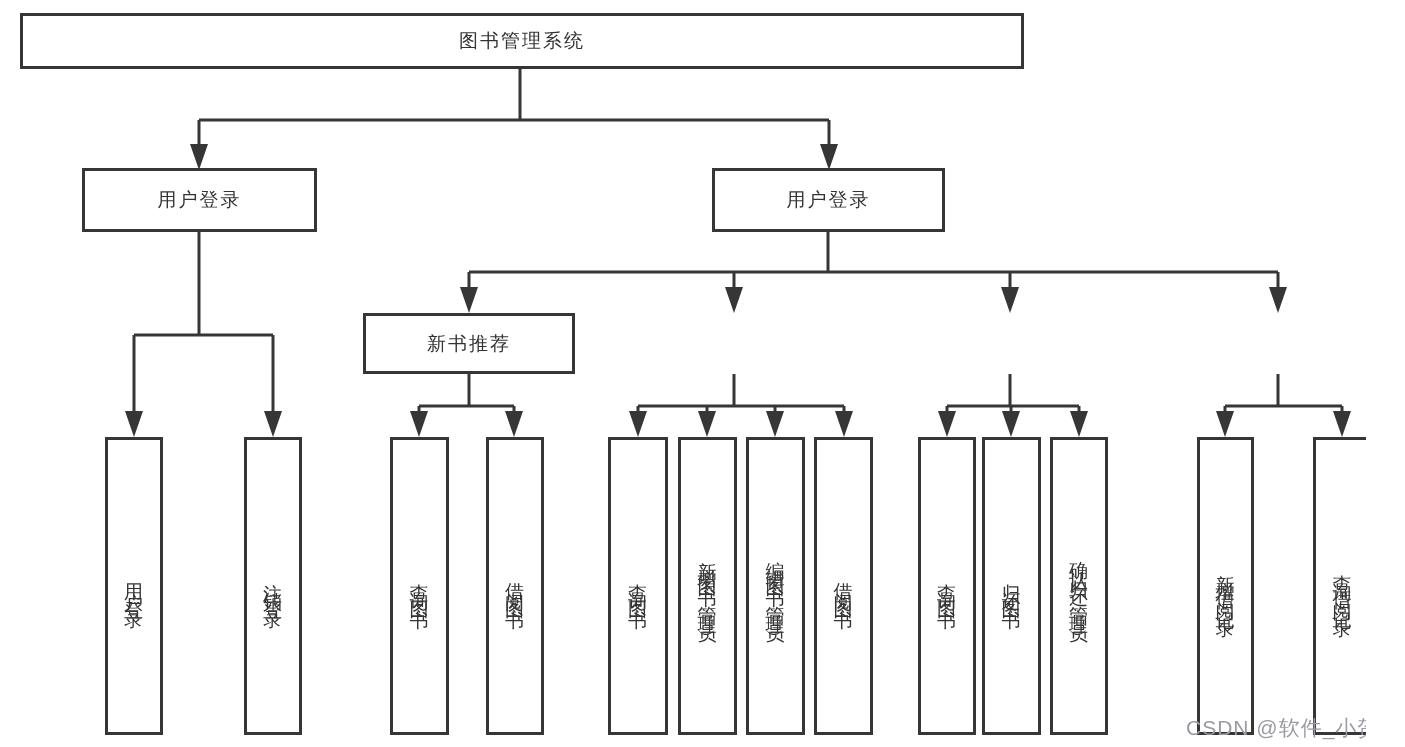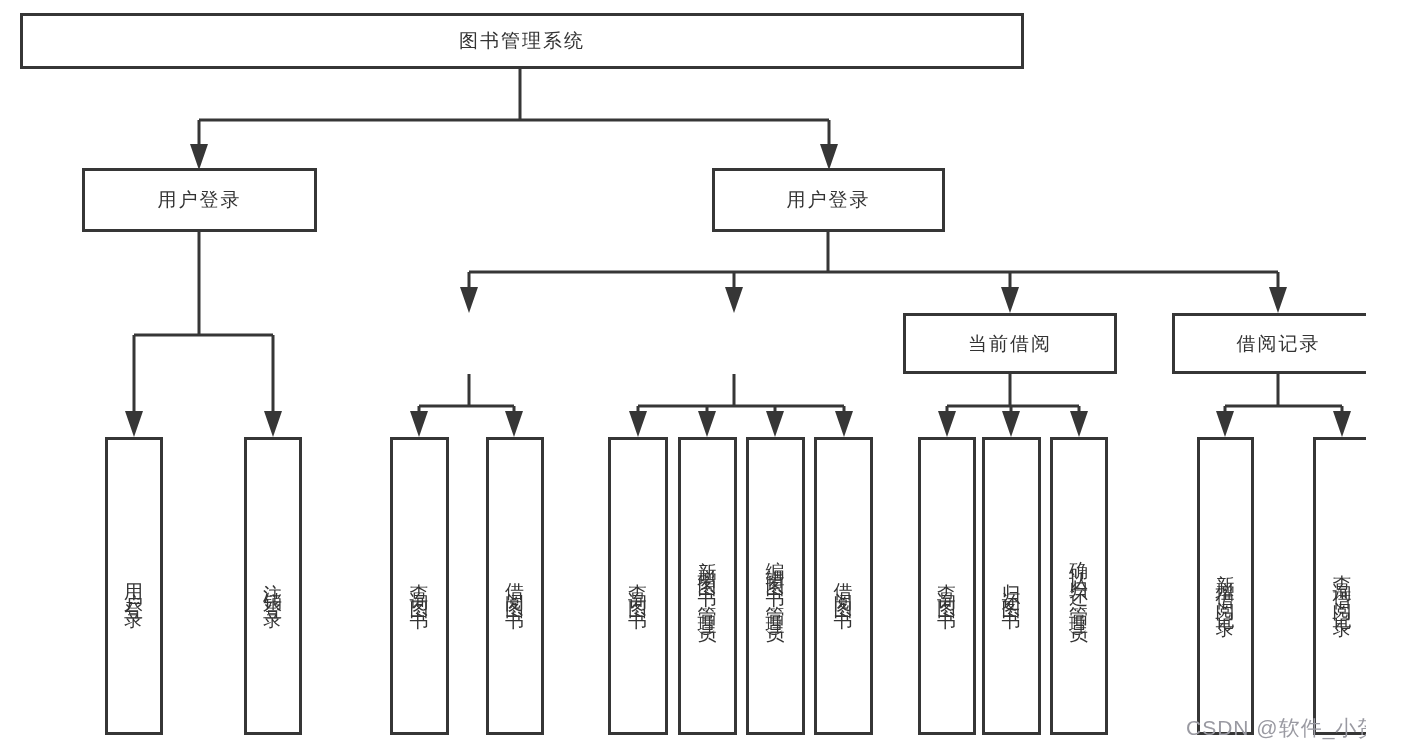--- a/index.html
+++ b/index.html
@@ -62,22 +62,21 @@
       <polygon points="1070,411 1088,411 1079,437" fill="#363636" stroke="none"></polygon>
       <polygon points="1216,411 1234,411 1225,437" fill="#363636" stroke="none"></polygon>
       <polygon points="1333,411 1351,411 1342,437" fill="#363636" stroke="none"></polygon>
     </svg>
 
   <div class="hnode" style="left:20px;top:13px;width:1004px;height:56px;">图书管理系统</div>
 
   <div class="hnode" style="left:82px;top:168px;width:235px;height:64px;">用户登录</div>
   <div class="hnode" style="left:712px;top:168px;width:233px;height:64px;">用户登录</div>
 
-  <div class="hnode" style="left:903px;top:313px;width:214px;height:61px;">当前借阅</div>
-  <div class="hnode" style="left:1172px;top:313px;width:213px;height:61px;">借阅记录</div>
+  <div class="hnode" style="left:363px;top:313px;width:212px;height:61px;">新书推荐</div>
 
   <div class="vnode" style="left:105px;top:437px;width:58px;height:298px;">
     <span>用户登录</span>
   </div>
   <div class="vnode" style="left:244px;top:437px;width:58px;height:298px;">
     <span>注销登录</span>
   </div>
 
   <div class="vnode" style="left:390px;top:437px;width:59px;height:298px;">
     <span>查询图书</span>

